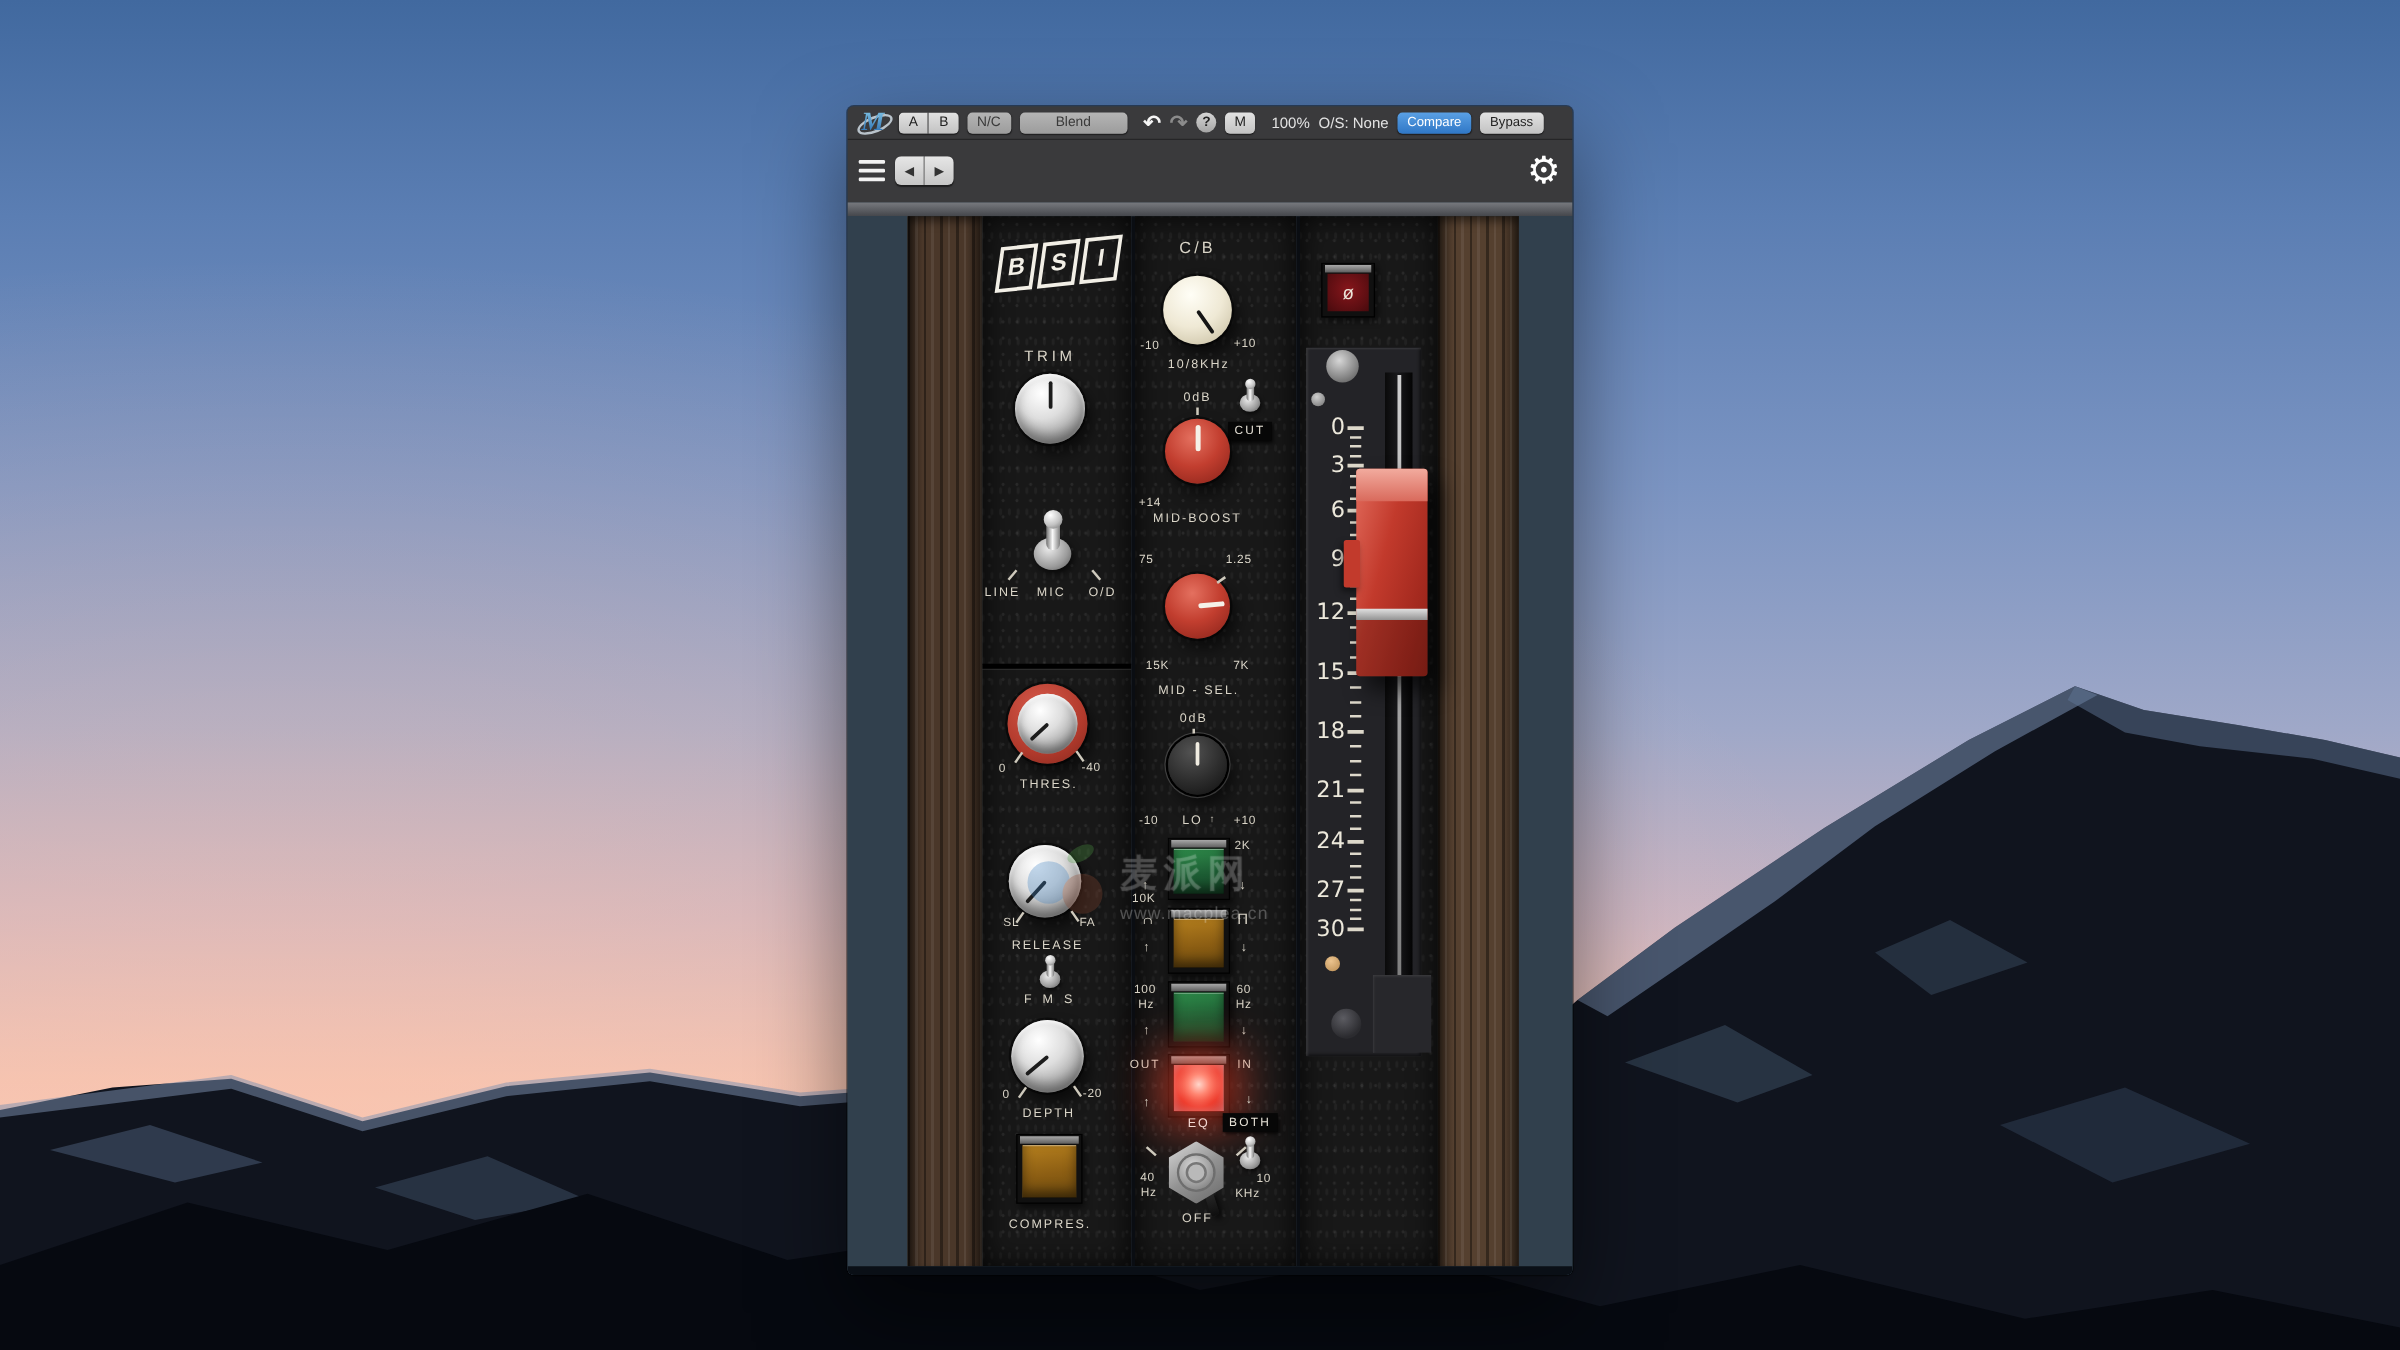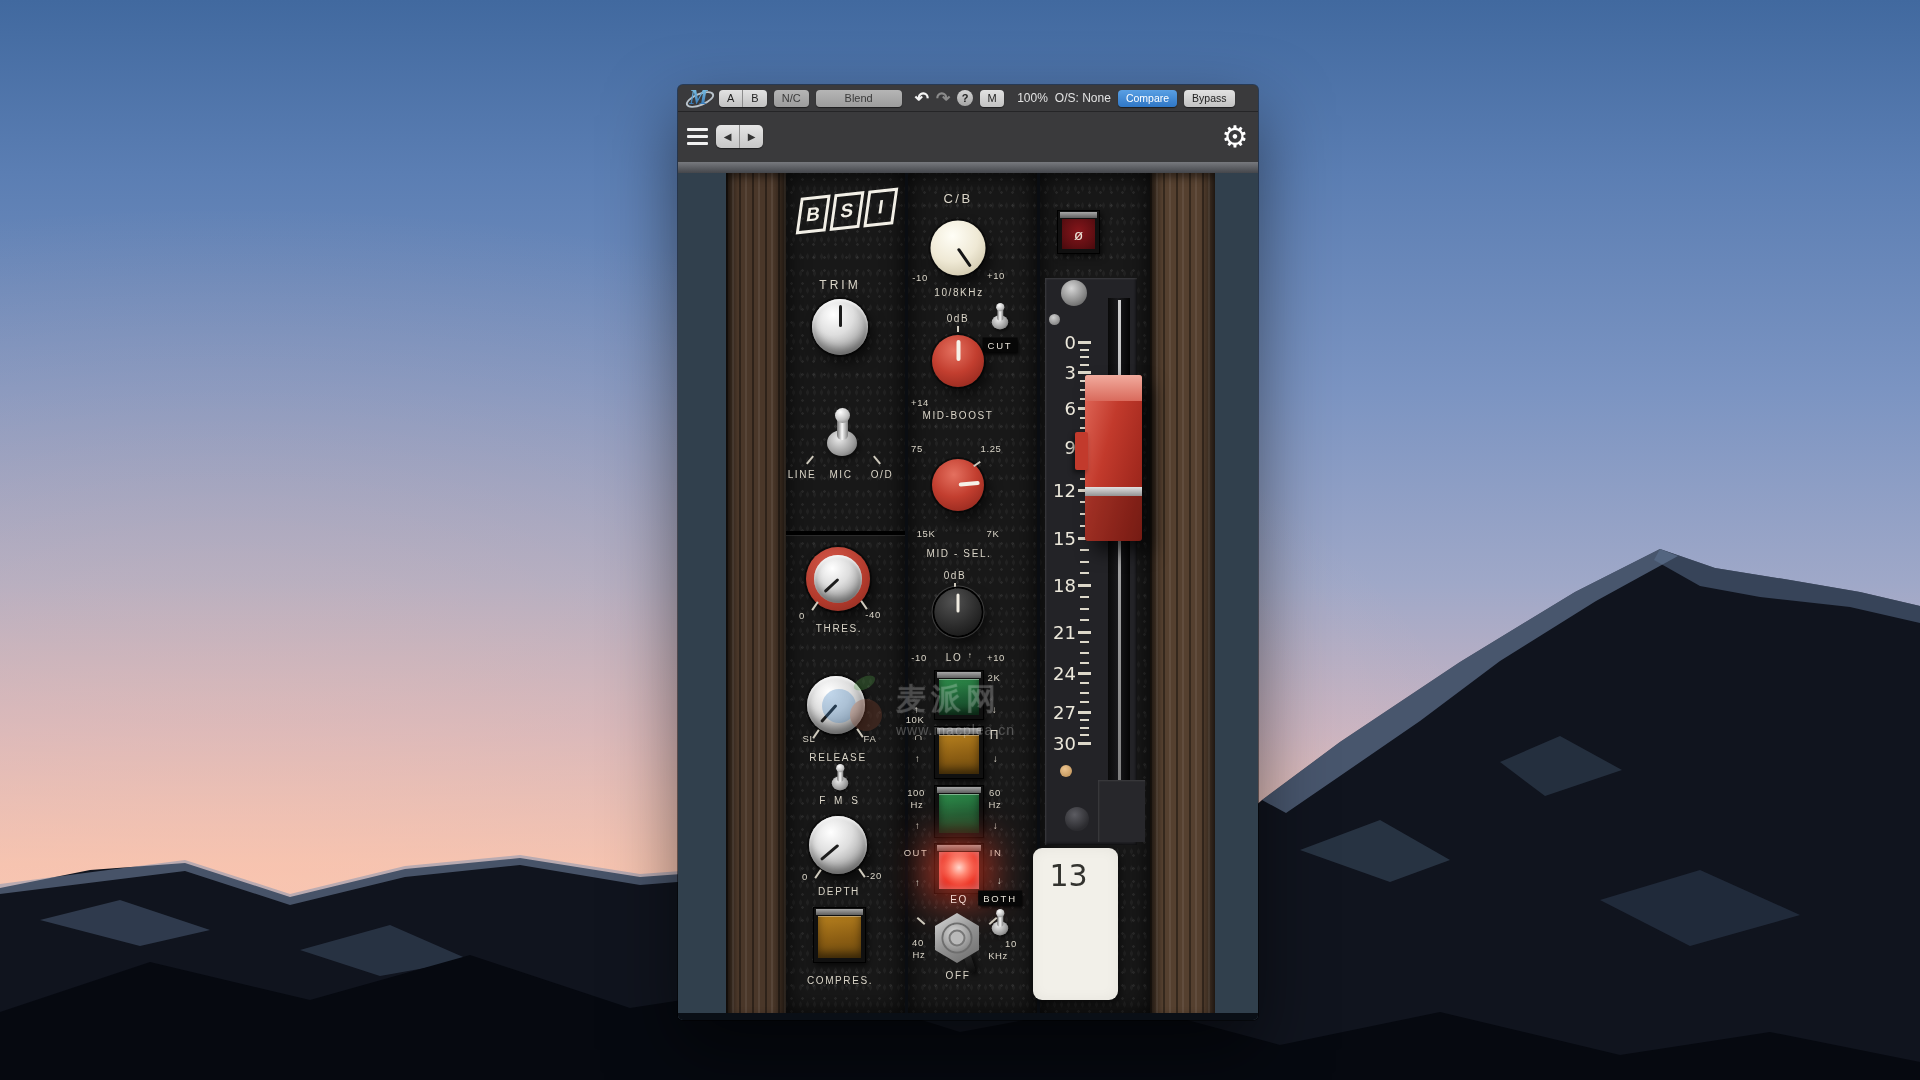--- a/index.html
+++ b/index.html
@@ -433,23 +433,20 @@
         <div class="abs" style="left:0;right:0;top:0;height:26px;border-radius:3px 3px 0 0;background:linear-gradient(#f2ab9e,#d96a5c);"></div>
         <div class="abs" style="left:0;right:0;top:112px;height:9px;background:linear-gradient(#e0e0e0,#939393);"></div>
         <div class="abs" style="left:0;right:0;top:121px;bottom:0;background:rgba(0,0,0,.18);"></div>
         <div class="abs" style="left:-10px;top:57px;width:13px;height:38px;border-radius:2px;background:#c23a2c;box-shadow:-2px 3px 5px rgba(0,0,0,.5);"></div>
       </div>
 
       <div class="screw" style="left:20px;top:592px;width:12px;height:12px;background:radial-gradient(circle at 40% 32%,#ecc48f,#b98c52);"></div>
       <div class="abs" style="left:58px;top:607px;width:47px;height:62px;background:#27272b;box-shadow:inset 1px 1px 2px rgba(255,255,255,.1);"></div>
       <div class="screw" style="left:25px;top:634px;width:24px;height:24px;background:radial-gradient(circle at 40% 32%,#5c5c62,#2b2b2f 70%);"></div>
 
-      <div class="card" style="left:-7px;top:675px;width:85px;height:152px;">
-        <span>13</span>
-      </div>
     </div>
 
     <div class="botband"></div>
 
     <div class="wm">
       <div class="cb" style="left:6px;top:12px;width:34px;height:34px;background:#3a7fc1;"></div>
       <div class="leaf"></div>
       <div class="cb" style="left:34px;top:22px;width:32px;height:32px;background:#8f4a33;"></div>
       <div class="txt">
         <div class="cjk">麦派网</div>

